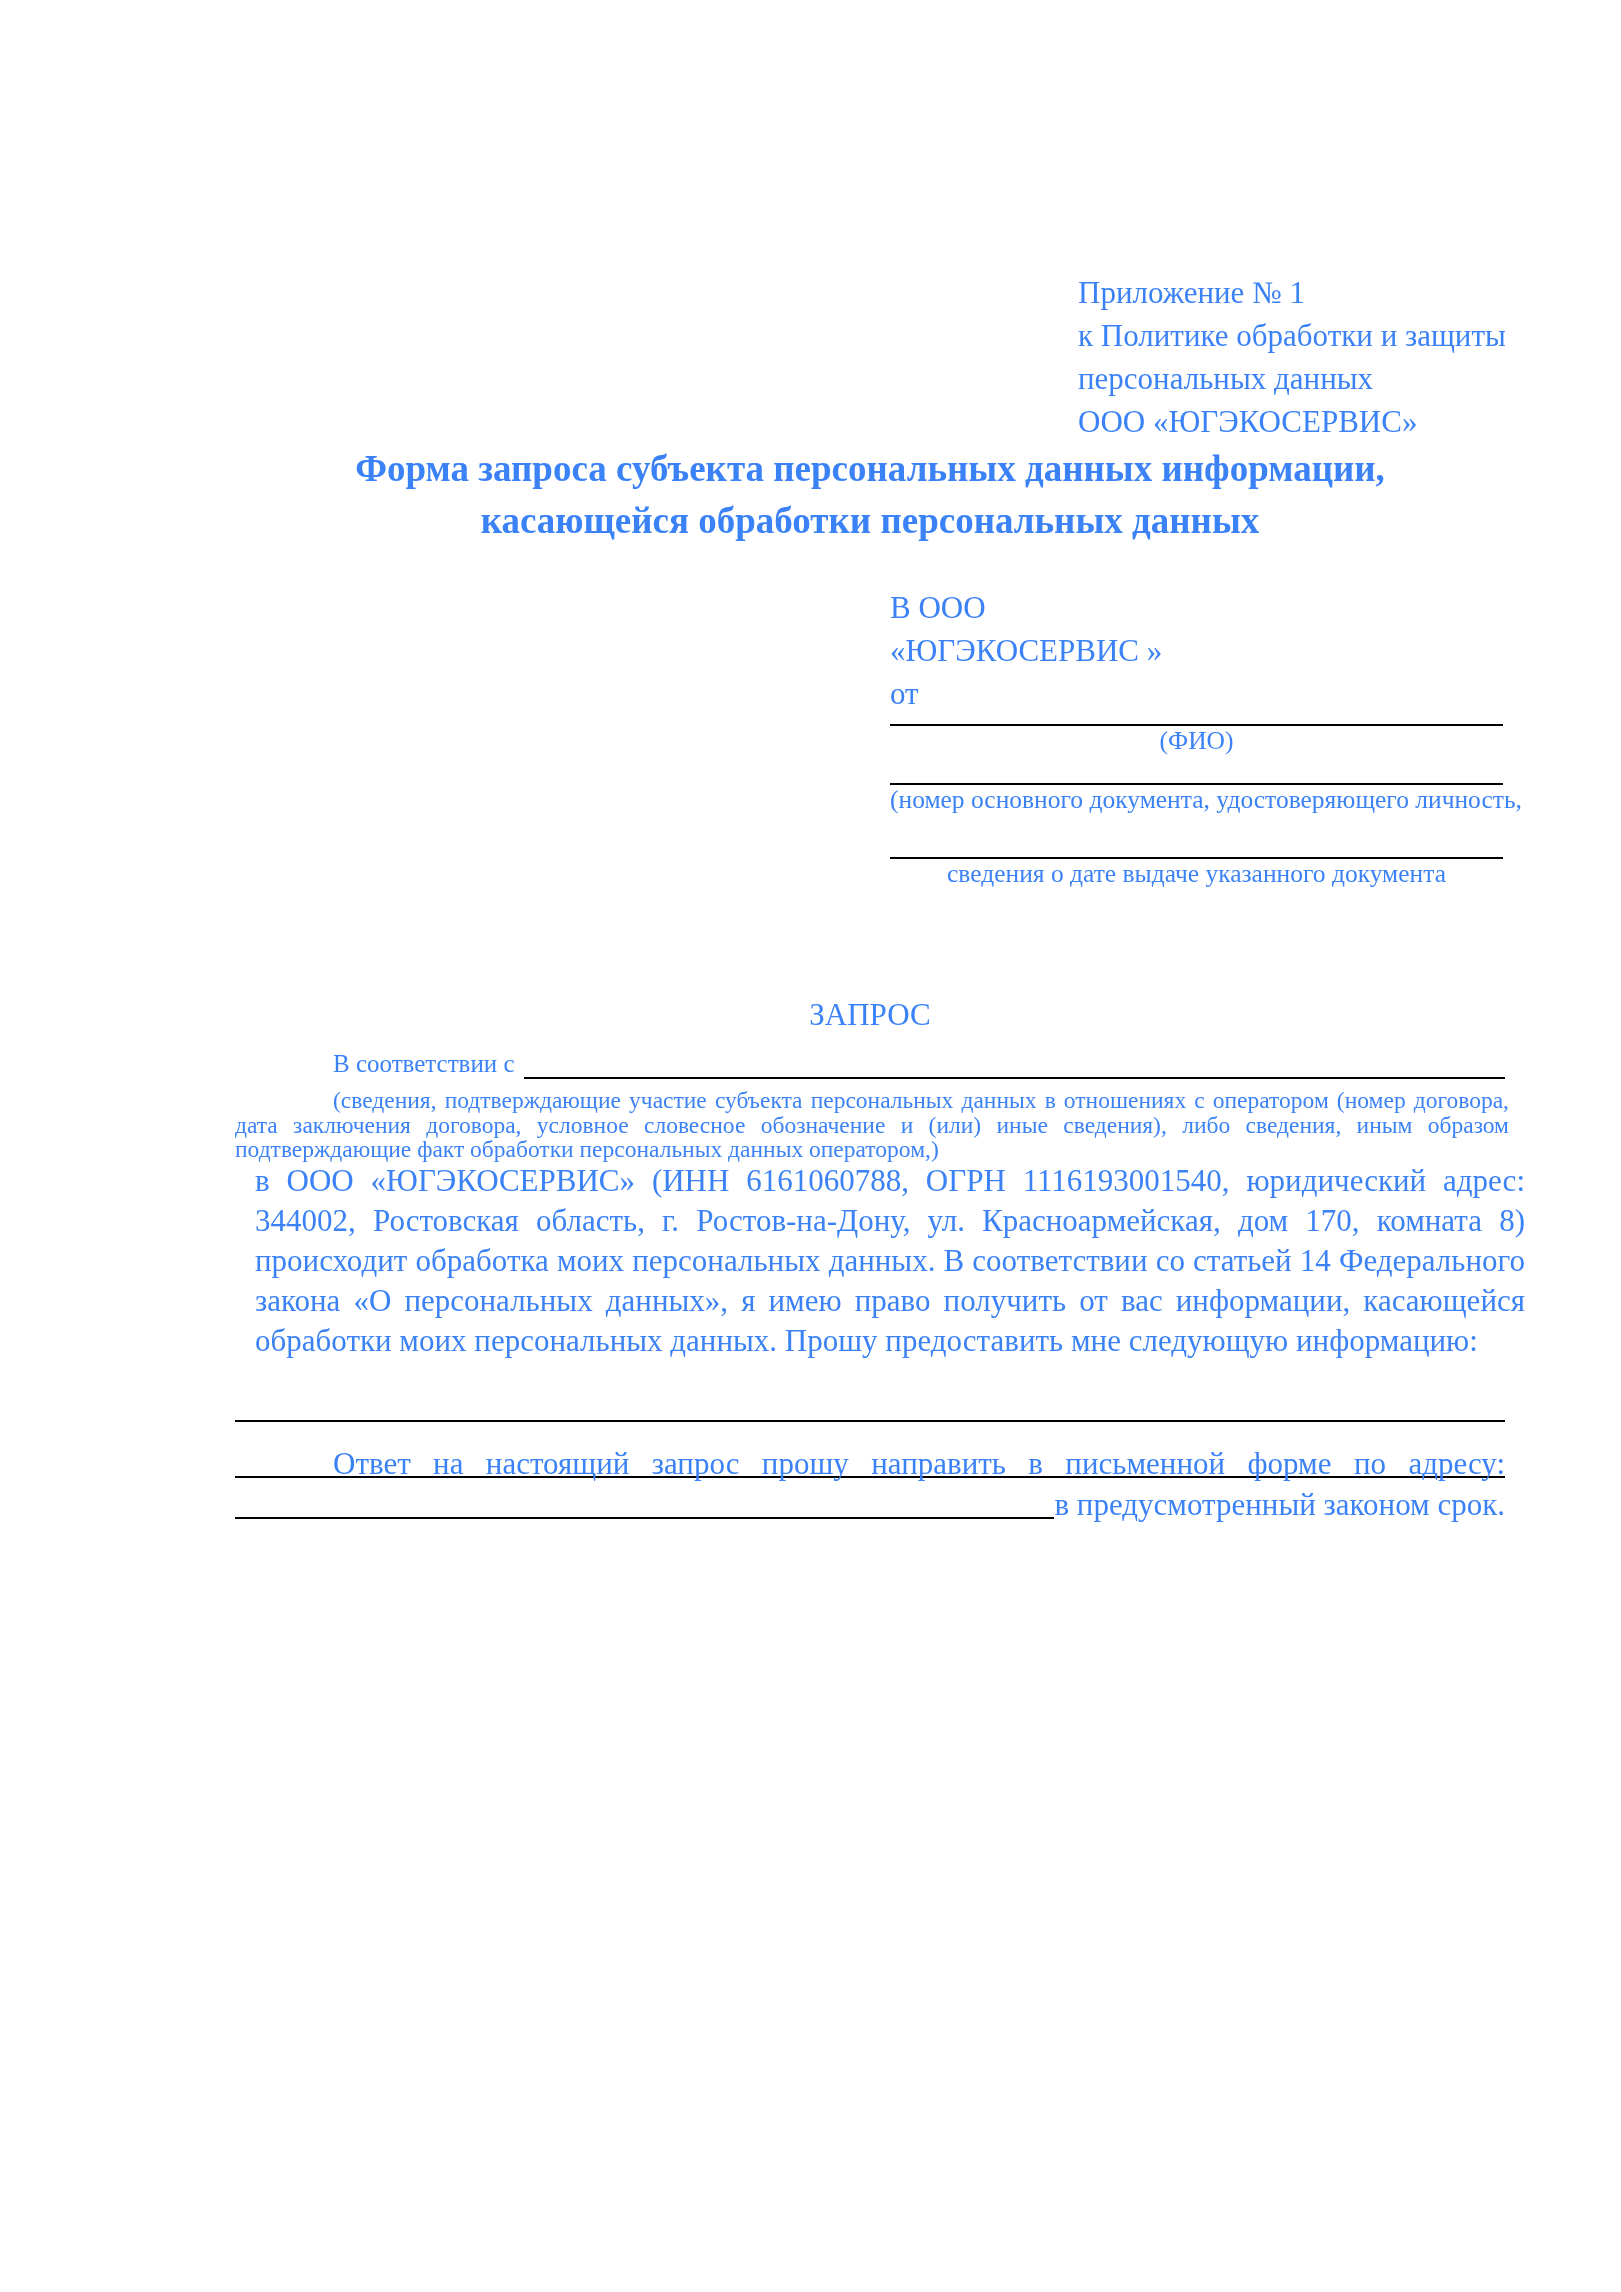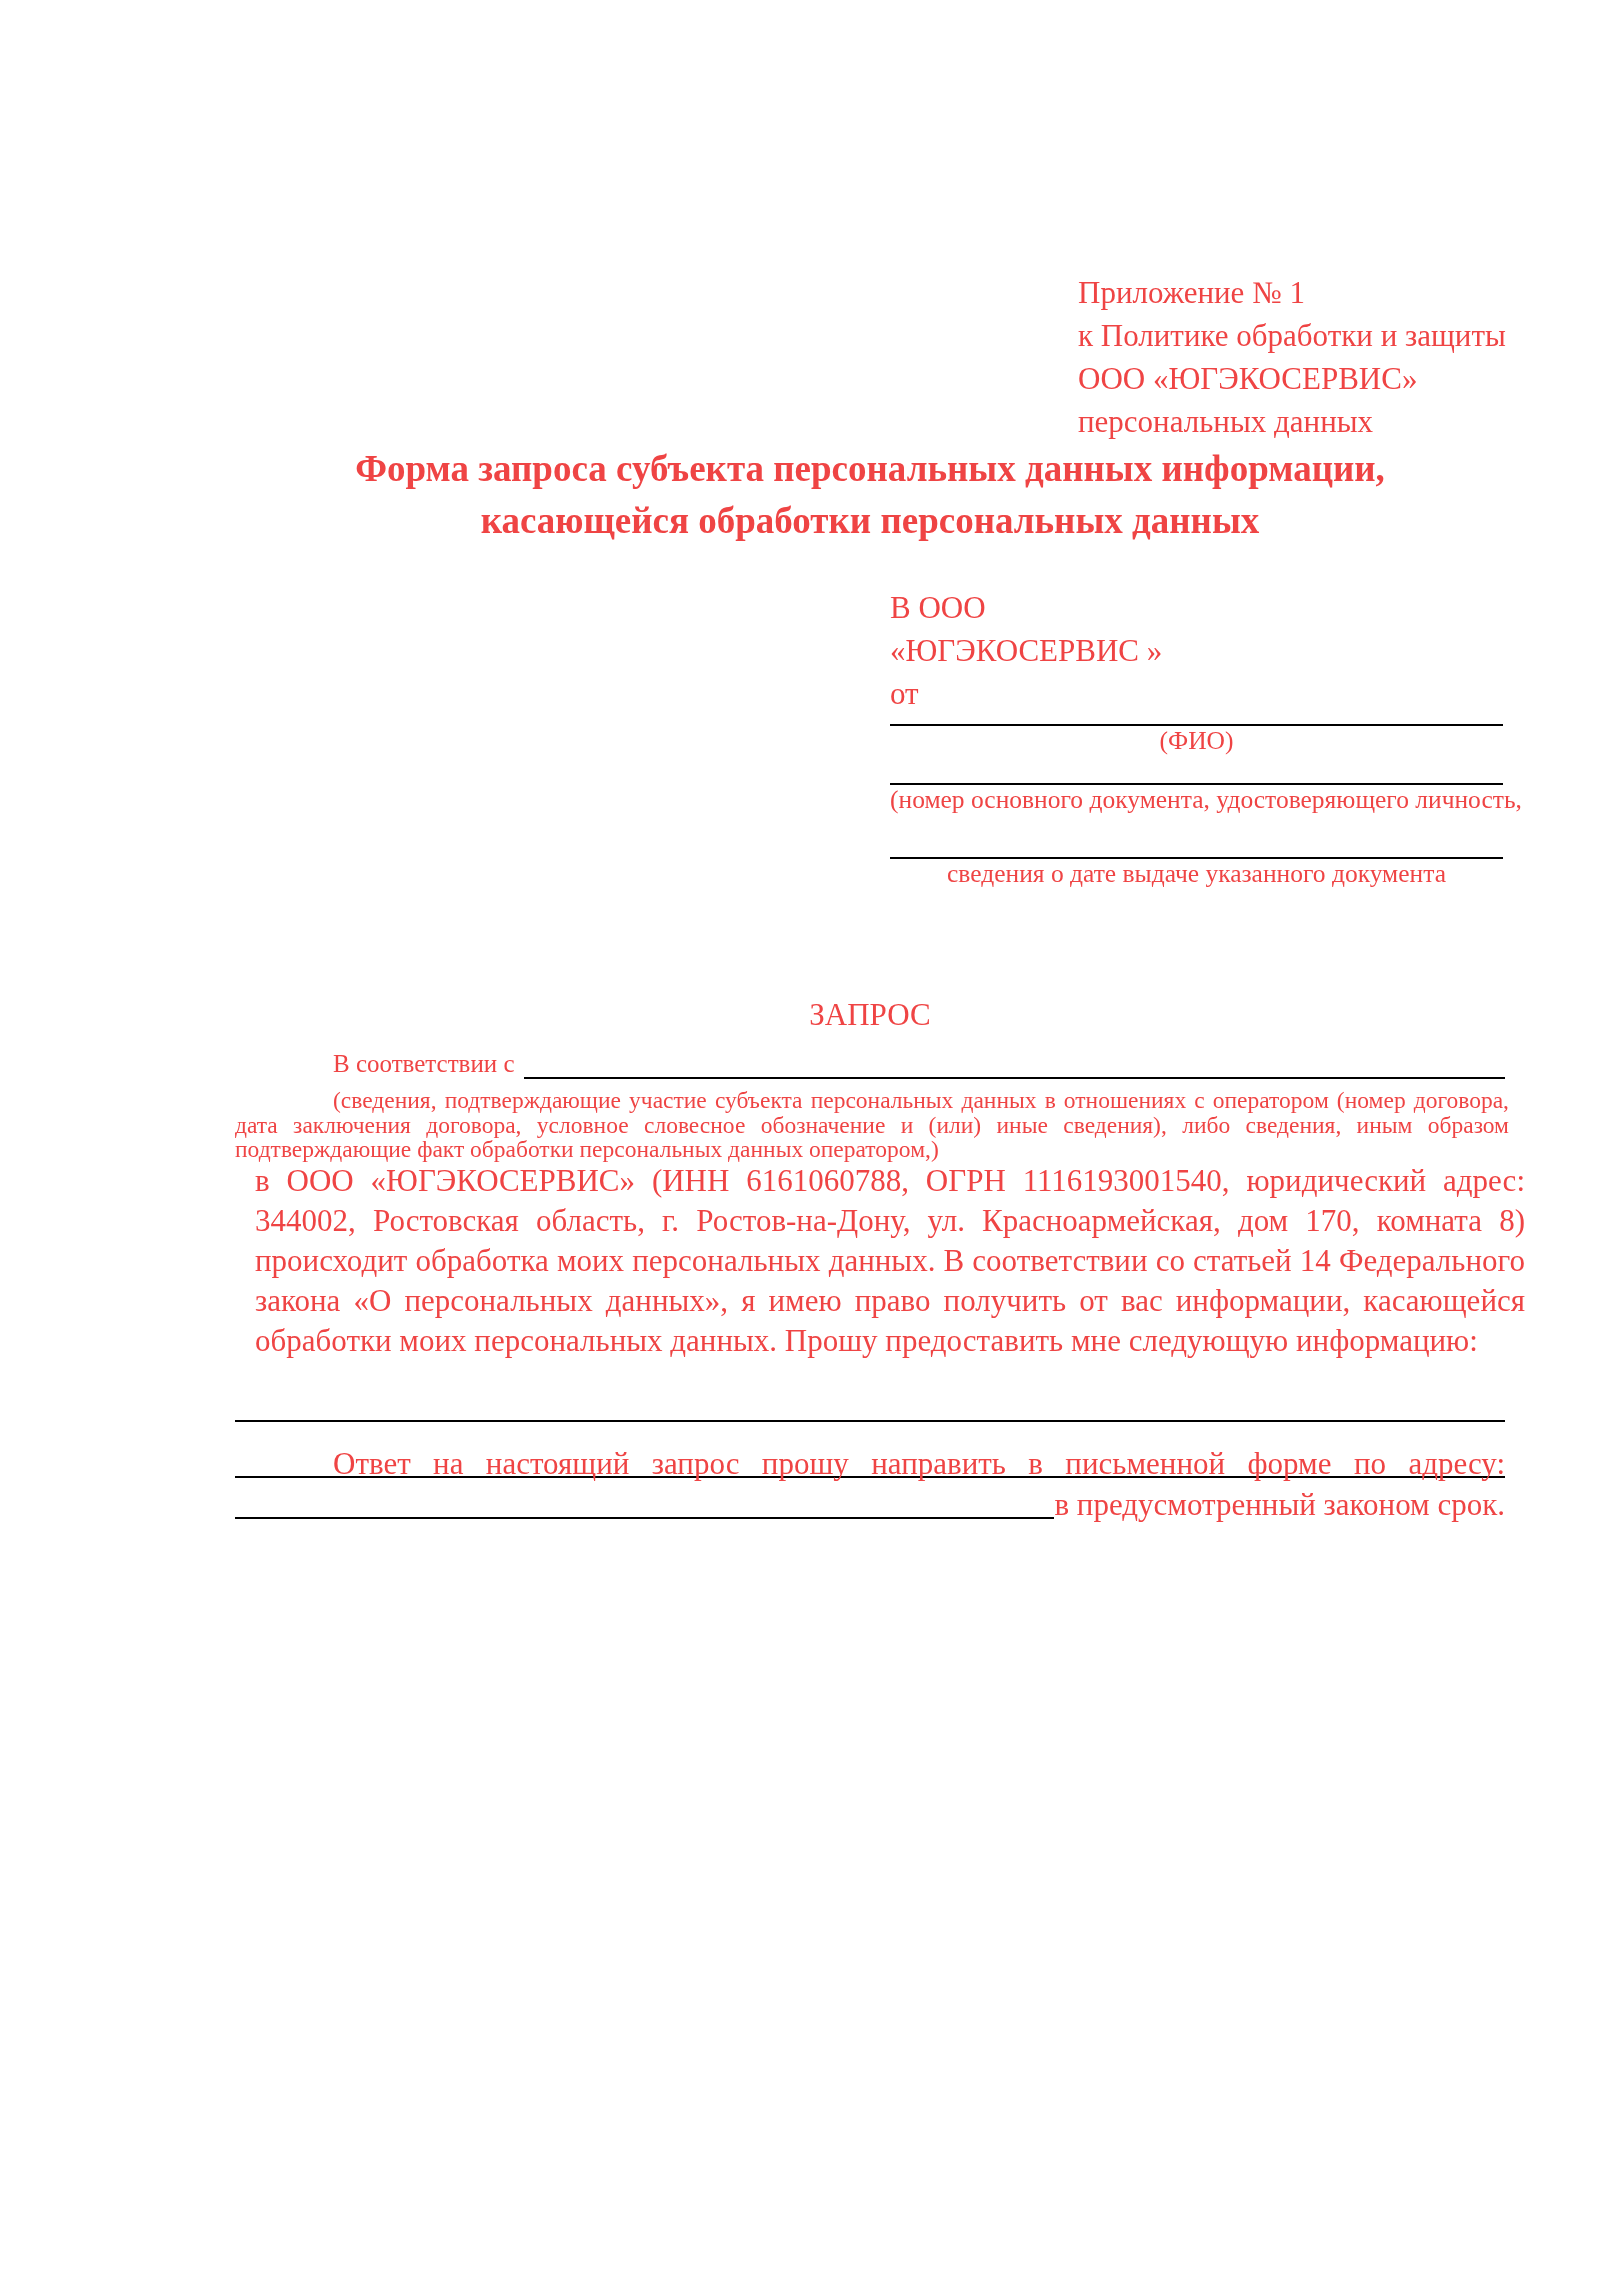--- a/index.html
+++ b/index.html
@@ -5,21 +5,21 @@
   html, body {
     margin: 0;
     padding: 0;
     background: #ffffff;
   }
   .page {
     position: relative;
     width: 1621px;
     height: 2293px;
     background: #ffffff;
-    color: #ef4444;
+    color: #3b82f6;
     font-family: "Liberation Serif", "DejaVu Serif", serif;
     overflow: hidden;
   }
 
   
   .appendix {
     position: absolute;
     left: 1078px;
     top: 271px;
     font-size: 31px;
@@ -174,22 +174,22 @@
   .sign-caption { white-space: nowrap; }
 </style>
 </head>
 <body>
 
 <div class="page">
 
   <div class="appendix">
     <div>Приложение № 1</div>
     <div>к Политике обработки и защиты</div>
+    <div>персональных данных</div>
     <div>ООО «ЮГЭКОСЕРВИС»</div>
-    <div>персональных данных</div>
   </div>
 
   <div class="doc-title">
     <div>Форма запроса субъекта персональных данных информации,</div>
     <div>касающейся обработки персональных данных</div>
   </div>
 
   <div class="addressee">
     <div>В ООО</div>
     <div>«ЮГЭКОСЕРВИС »</div>

